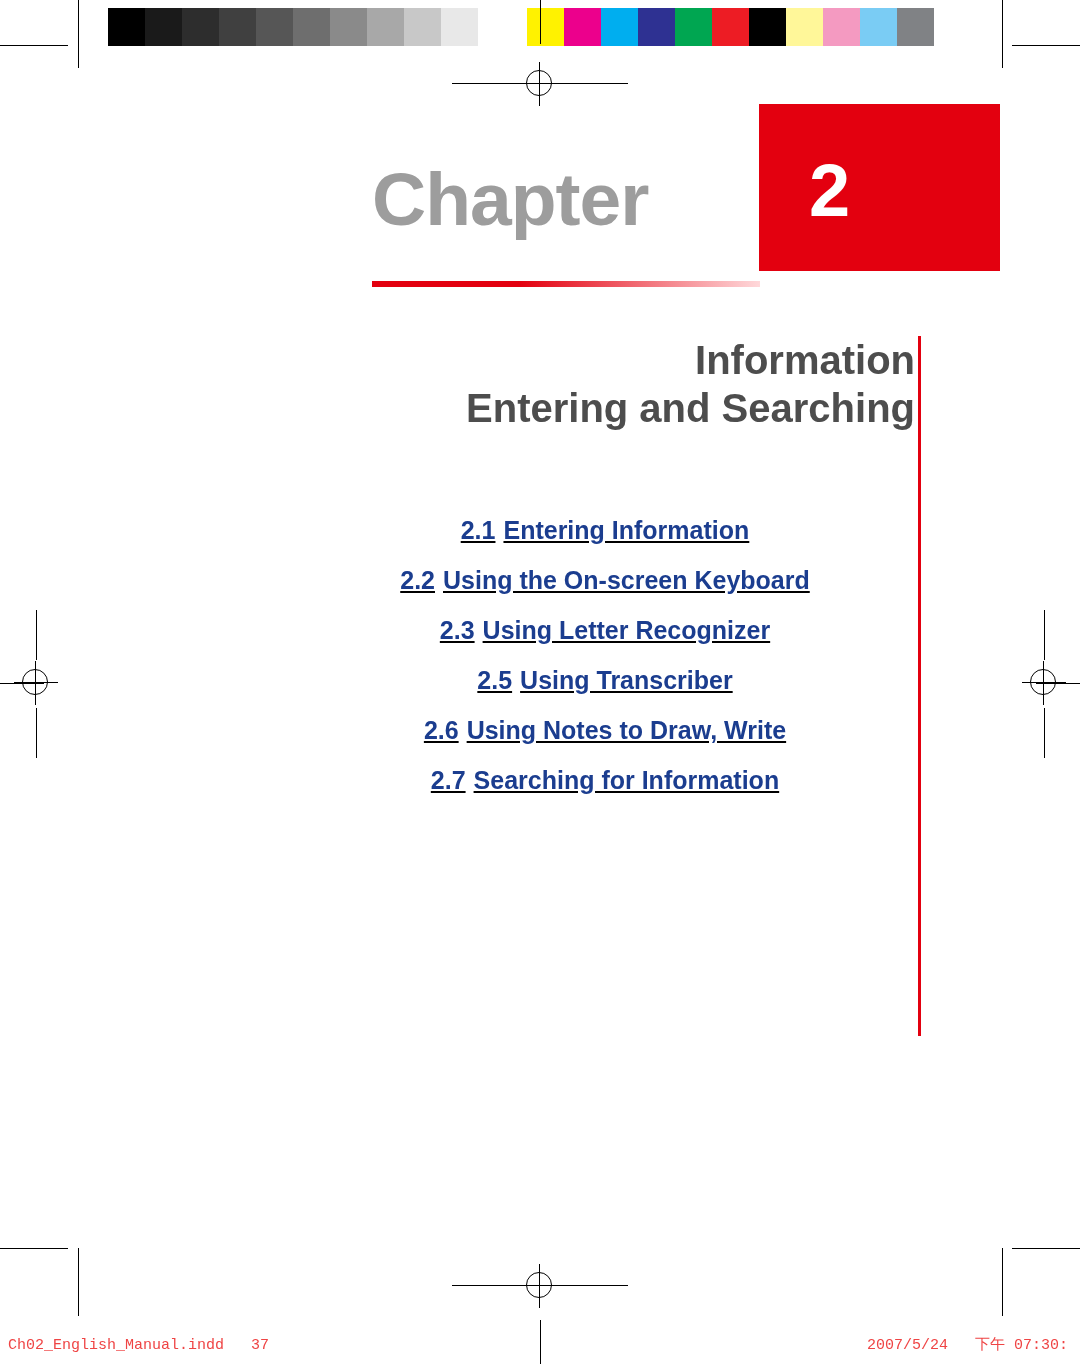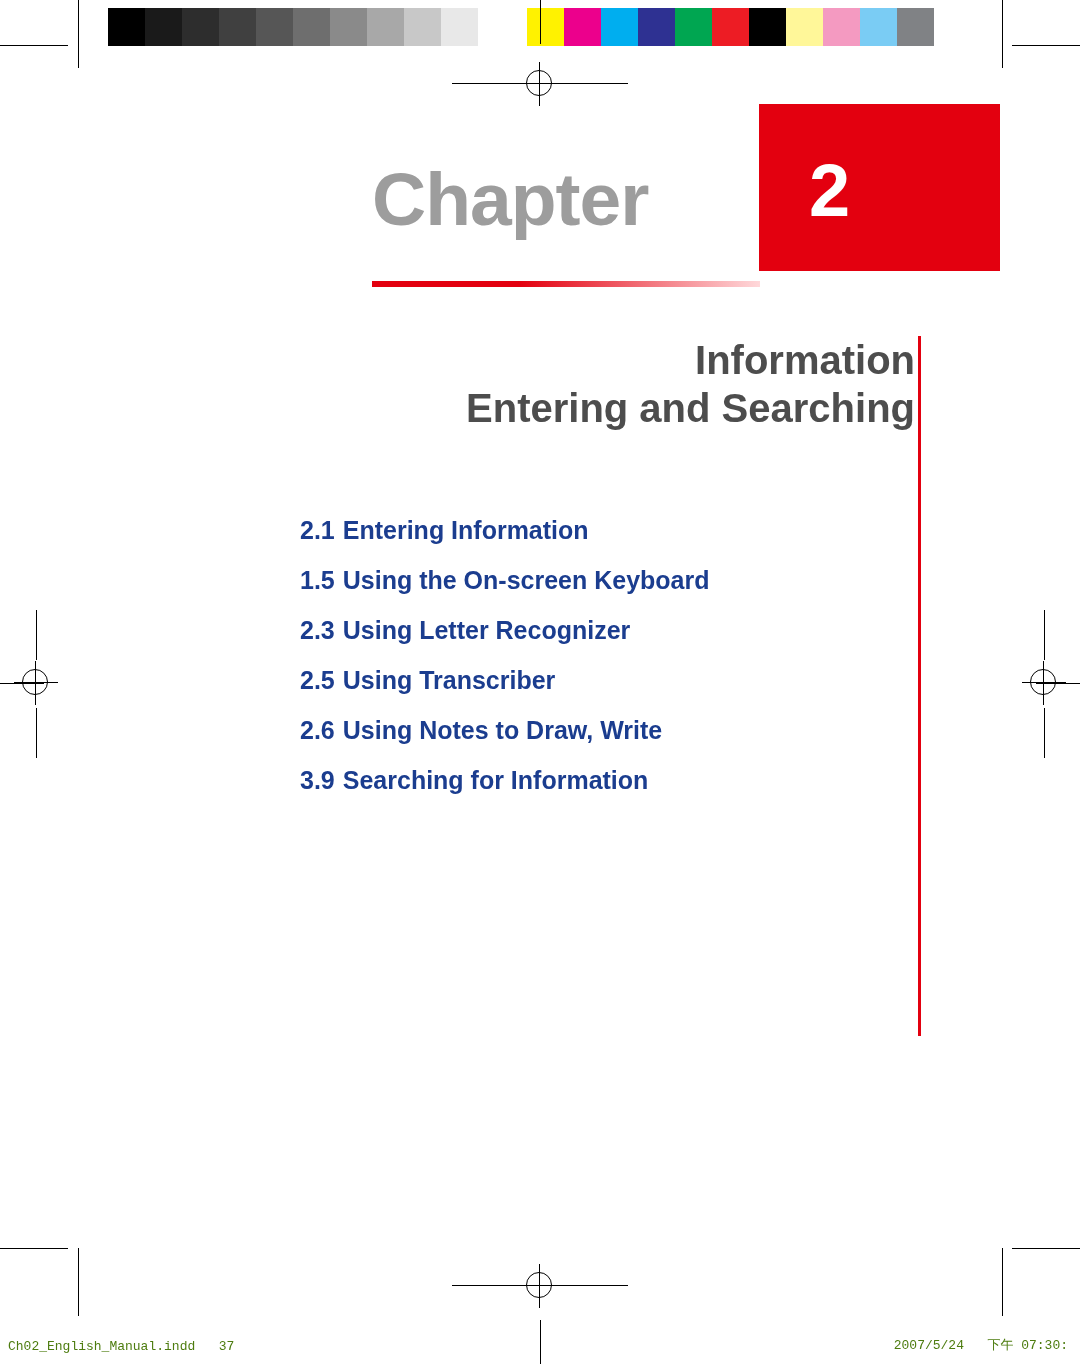--- a/index.html
+++ b/index.html
@@ -124,39 +124,40 @@
     height: 700px;
     background: #e3000f;
   }
 
   
   #toc {
     position: absolute;
     left: 300px;
     top: 505px;
     width: 610px;
-    text-align: left;
+    text-align: center;
+    text-decoration: underline;
   }
   .toc-line {
     font-size: 25px;
     line-height: 50px;
     font-weight: bold;
     color: #1b3d8f;
     white-space: nowrap;
     font-family: "Liberation Sans", sans-serif;
   }
   .toc-num { margin-right: 8px; }
 
   
   #footer-left, #footer-right {
     position: absolute;
     bottom: 10px;
     font-family: "Liberation Mono", monospace;
-    font-size: 13px;
-    color: #4d7c0f;
+    font-size: 15px;
+    color: #ef4444;
     white-space: pre;
   }
   #footer-left { left: 8px; }
   #footer-right { right: 12px; margin-top: 12px; }
 </style>
 </head>
 <body>
 
 <div id="calibration-bars">
   <div class="cal-group">
@@ -233,21 +234,21 @@
 
 <div id="chapter-title">
   <div>Information</div>
   <div>Entering and Searching</div>
 </div>
 
 <div id="right-rule"></div>
 
 <div id="toc">
     <div class="toc-line"><span class="toc-num">2.1</span><span>Entering Information</span></div>
-    <div class="toc-line"><span class="toc-num">1.5</span><span>Using the On-screen Keyboard</span></div>
+    <div class="toc-line"><span class="toc-num">2.2</span><span>Using the On-screen Keyboard</span></div>
     <div class="toc-line"><span class="toc-num">2.3</span><span>Using Letter Recognizer</span></div>
     <div class="toc-line"><span class="toc-num">2.5</span><span>Using Transcriber</span></div>
     <div class="toc-line"><span class="toc-num">2.6</span><span>Using Notes to Draw, Write</span></div>
-    <div class="toc-line"><span class="toc-num">3.9</span><span>Searching for Information</span></div>
+    <div class="toc-line"><span class="toc-num">2.7</span><span>Searching for Information</span></div>
   </div>
 
 <div id="footer-left">Ch02_English_Manual.indd   37</div>
 <div id="footer-right">2007/5/24   下午 07:30:</div>
 
 </body></html>

